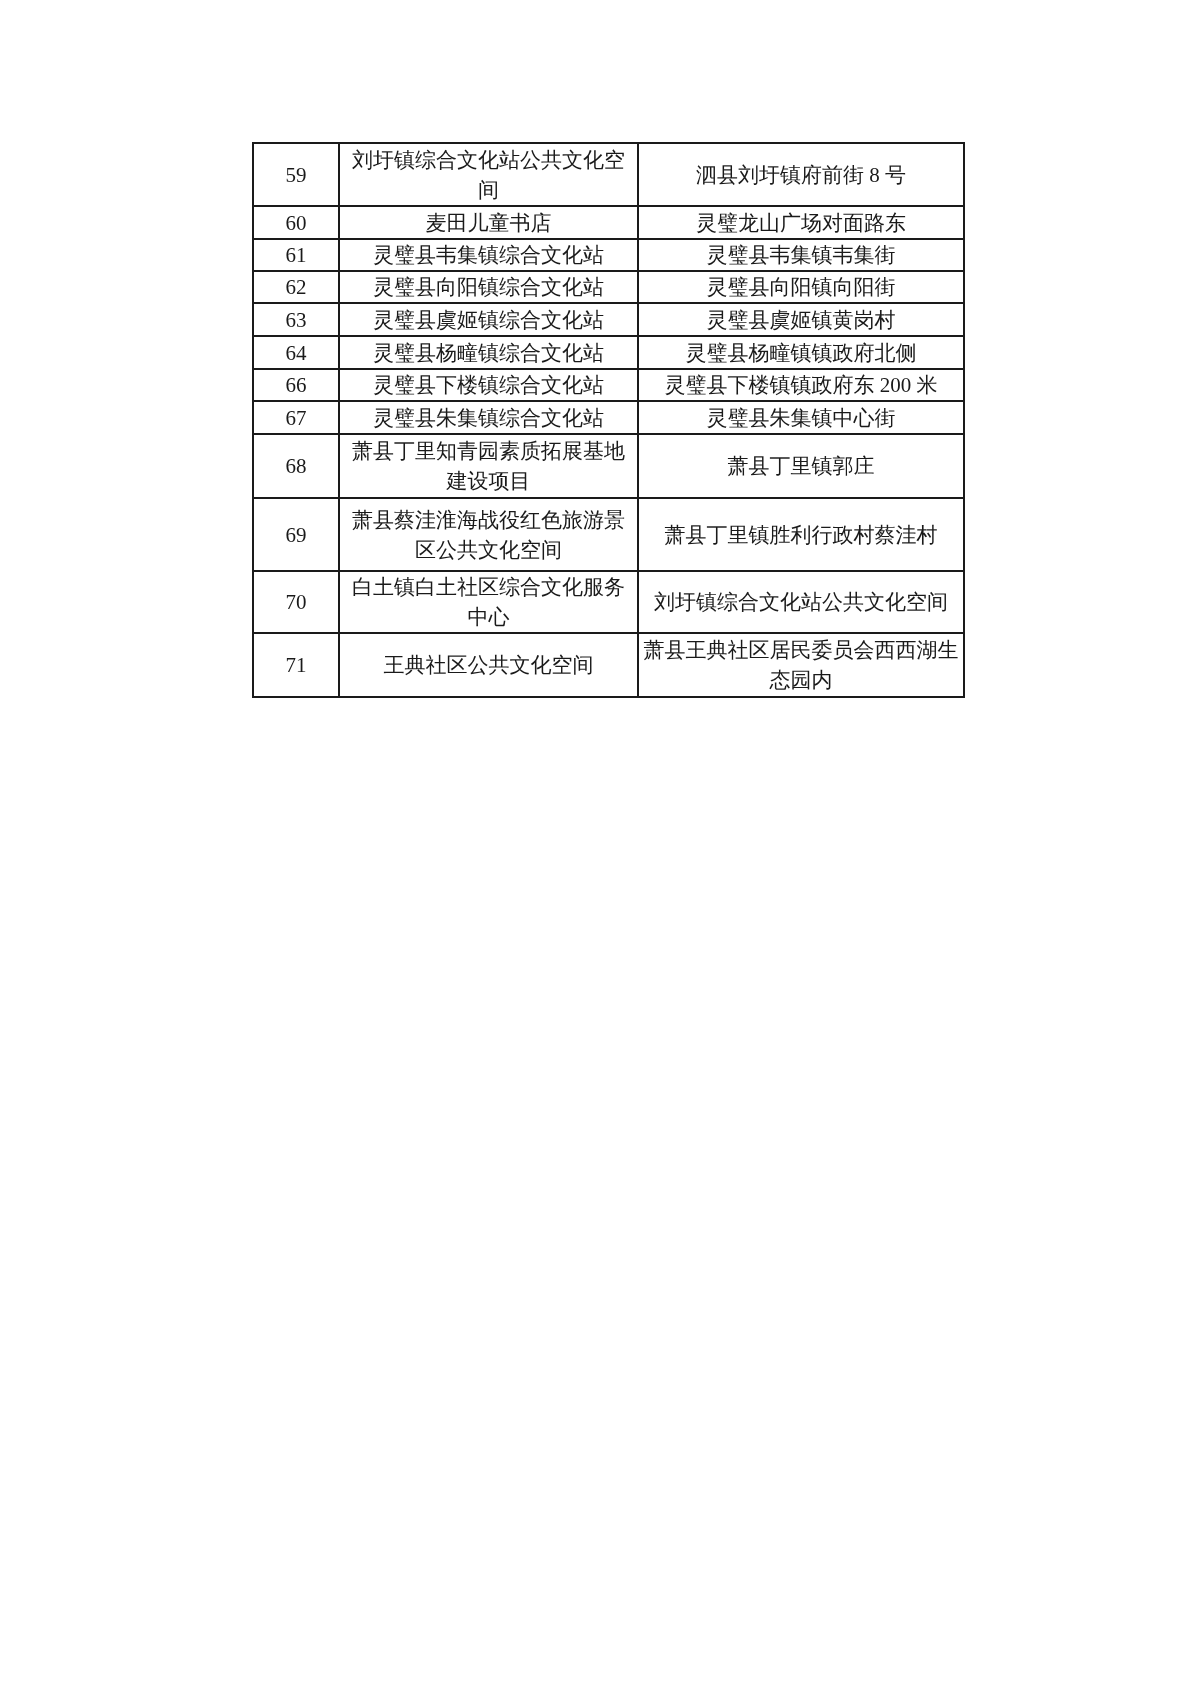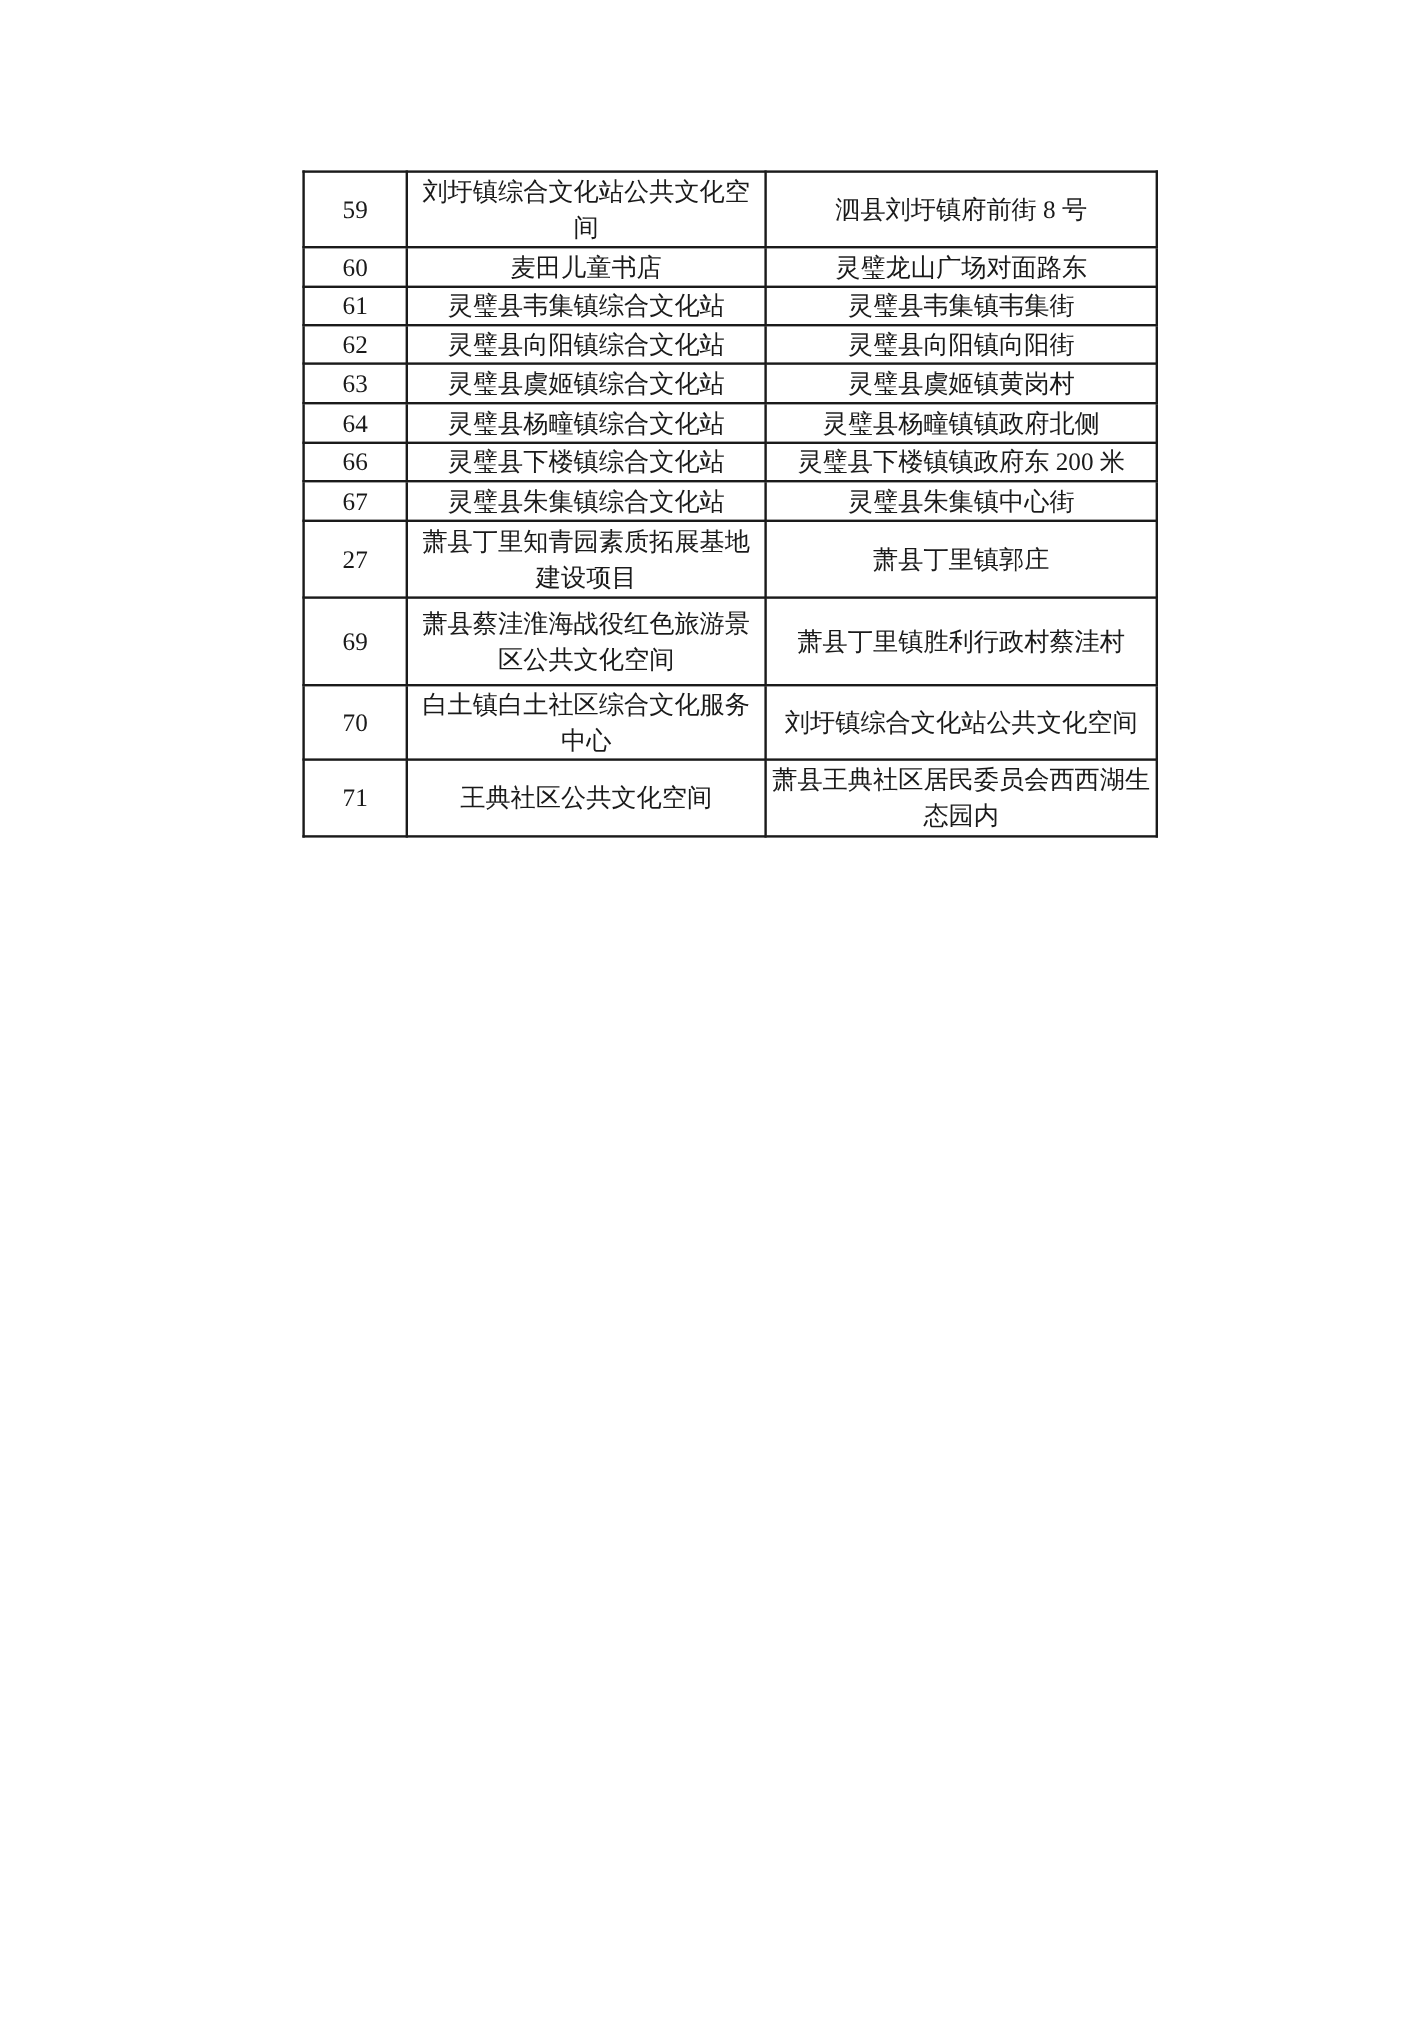--- a/index.html
+++ b/index.html
@@ -89,21 +89,21 @@
         <td class="num-cell">66</td>
         <td>灵璧县下楼镇综合文化站</td>
         <td>灵璧县下楼镇镇政府东 200 米</td>
       </tr>
       <tr style="height:33px">
         <td class="num-cell">67</td>
         <td>灵璧县朱集镇综合文化站</td>
         <td>灵璧县朱集镇中心街</td>
       </tr>
       <tr style="height:64px">
-        <td class="num-cell">27</td>
+        <td class="num-cell">68</td>
         <td>萧县丁里知青园素质拓展基地建设项目</td>
         <td>萧县丁里镇郭庄</td>
       </tr>
       <tr style="height:73px">
         <td class="num-cell">69</td>
         <td>萧县蔡洼淮海战役红色旅游景区公共文化空间</td>
         <td>萧县丁里镇胜利行政村蔡洼村</td>
       </tr>
       <tr style="height:61px">
         <td class="num-cell">70</td>

